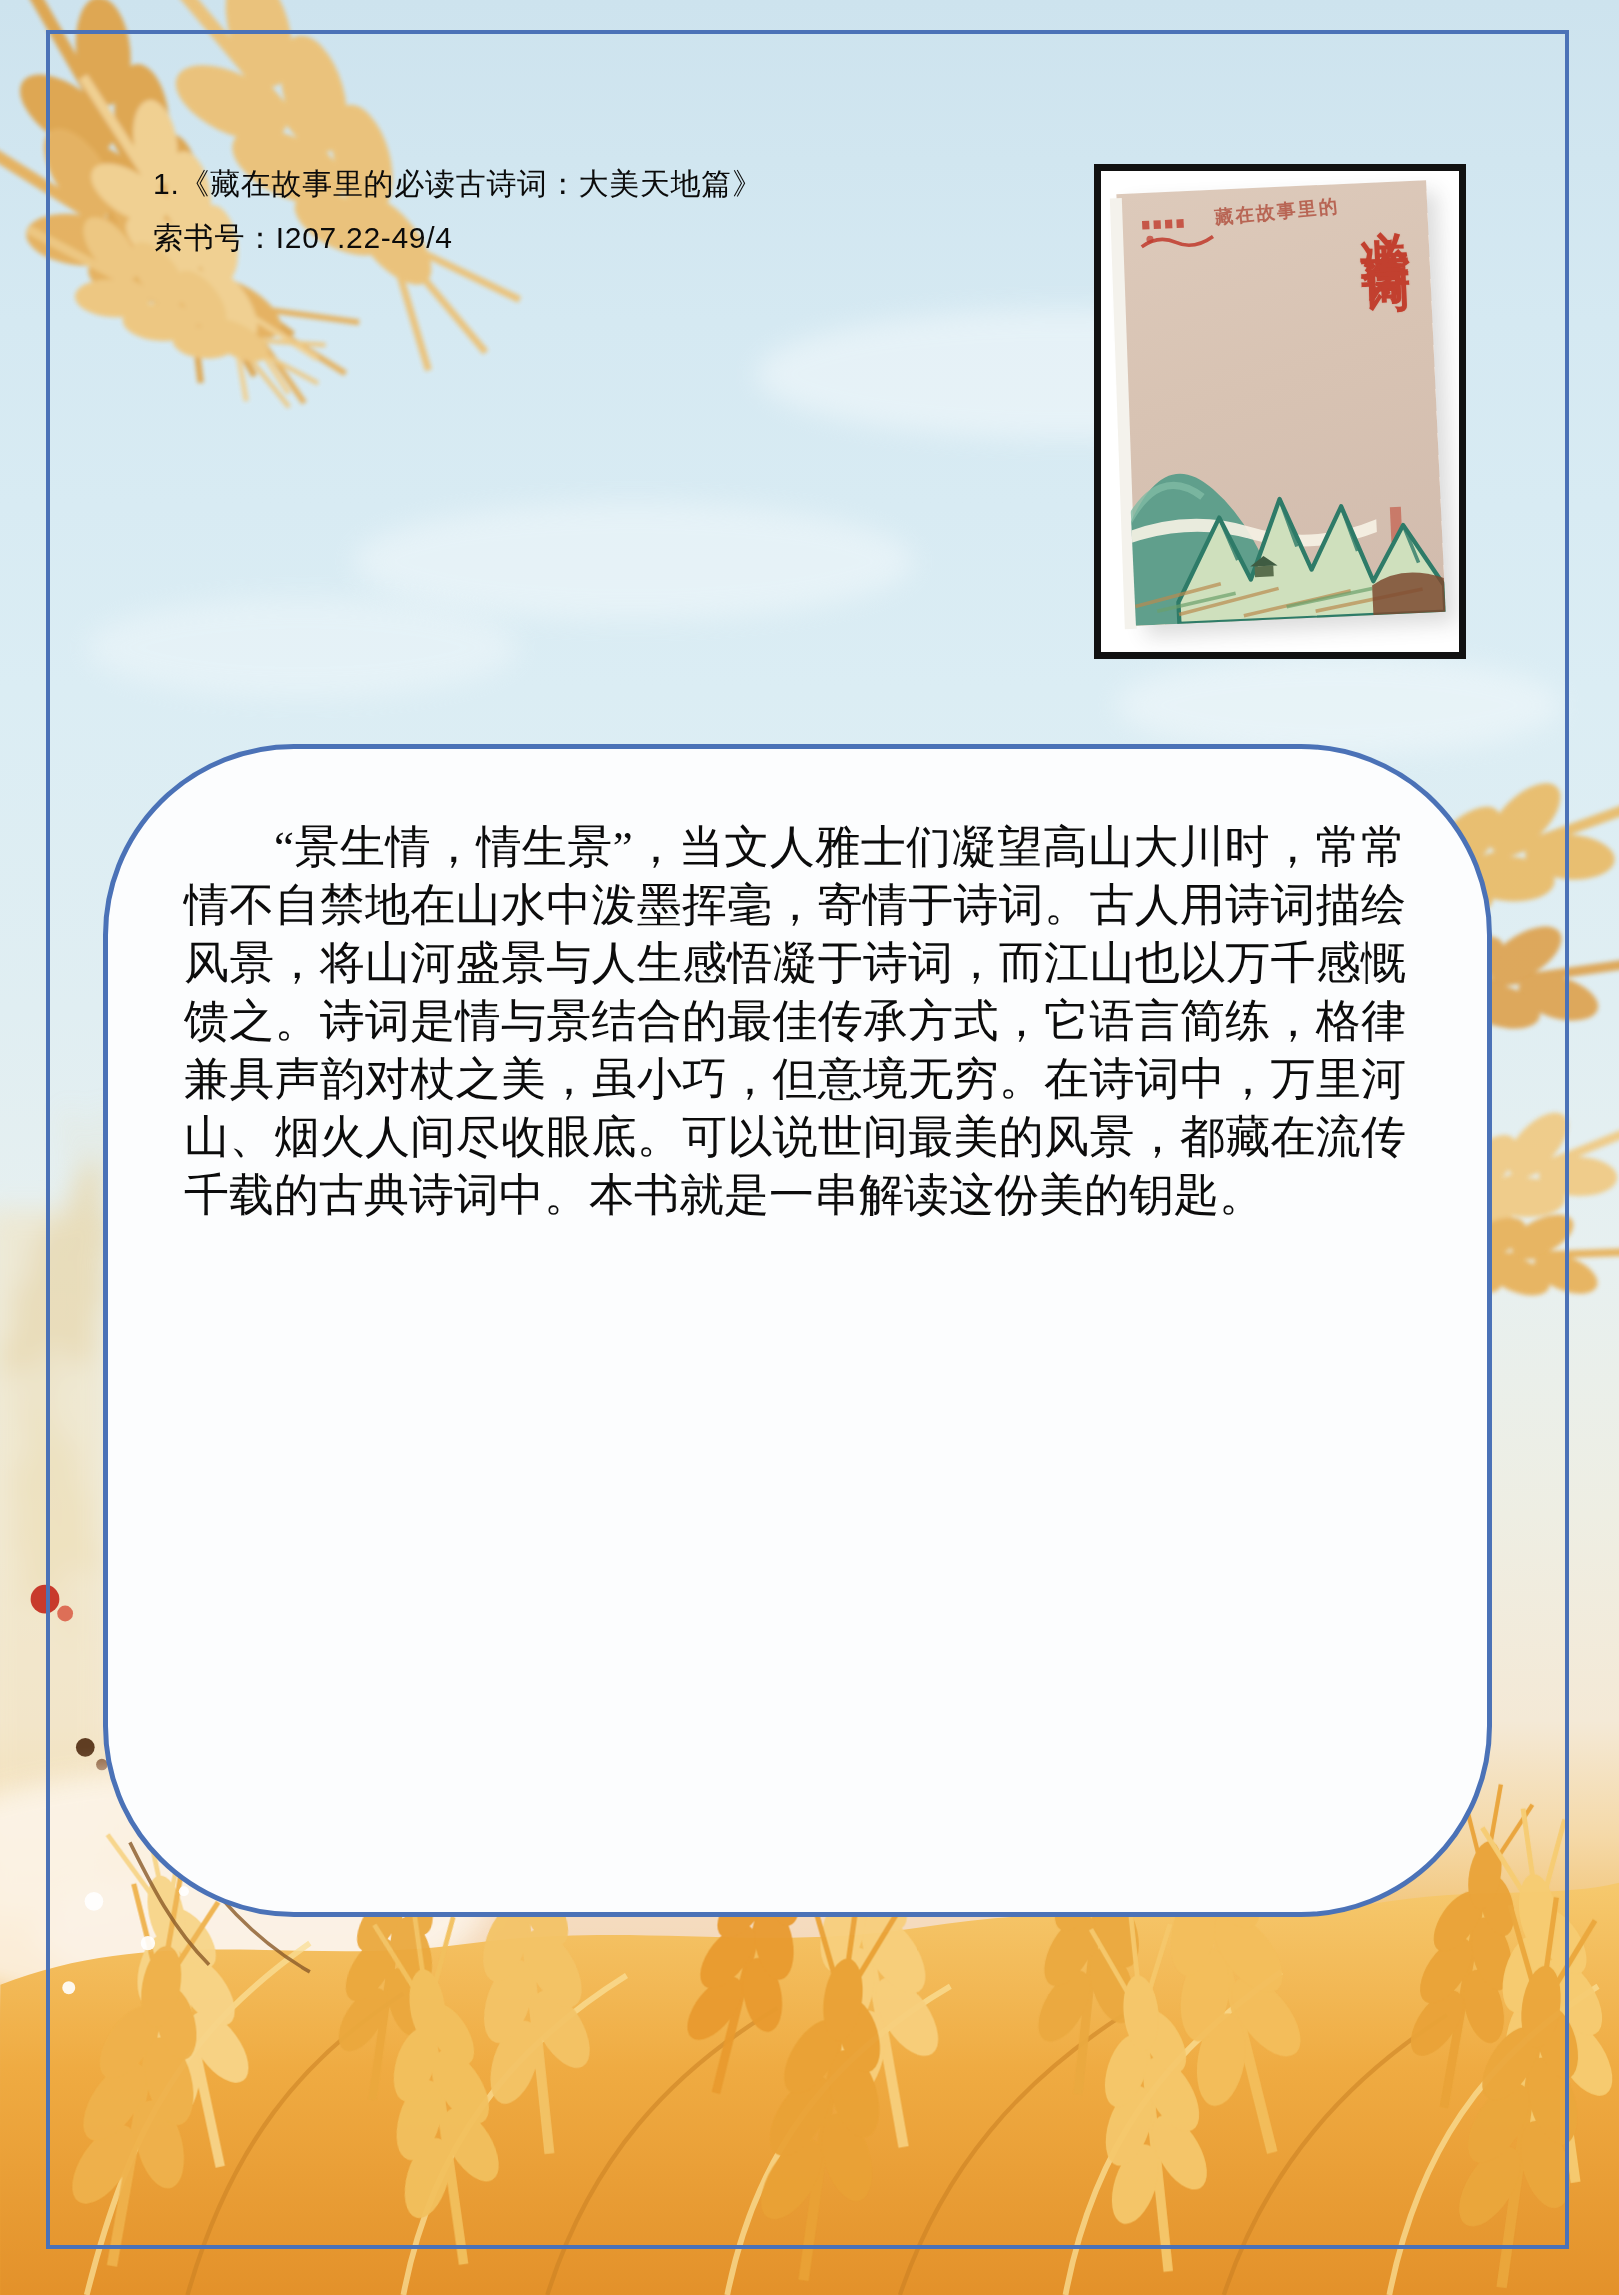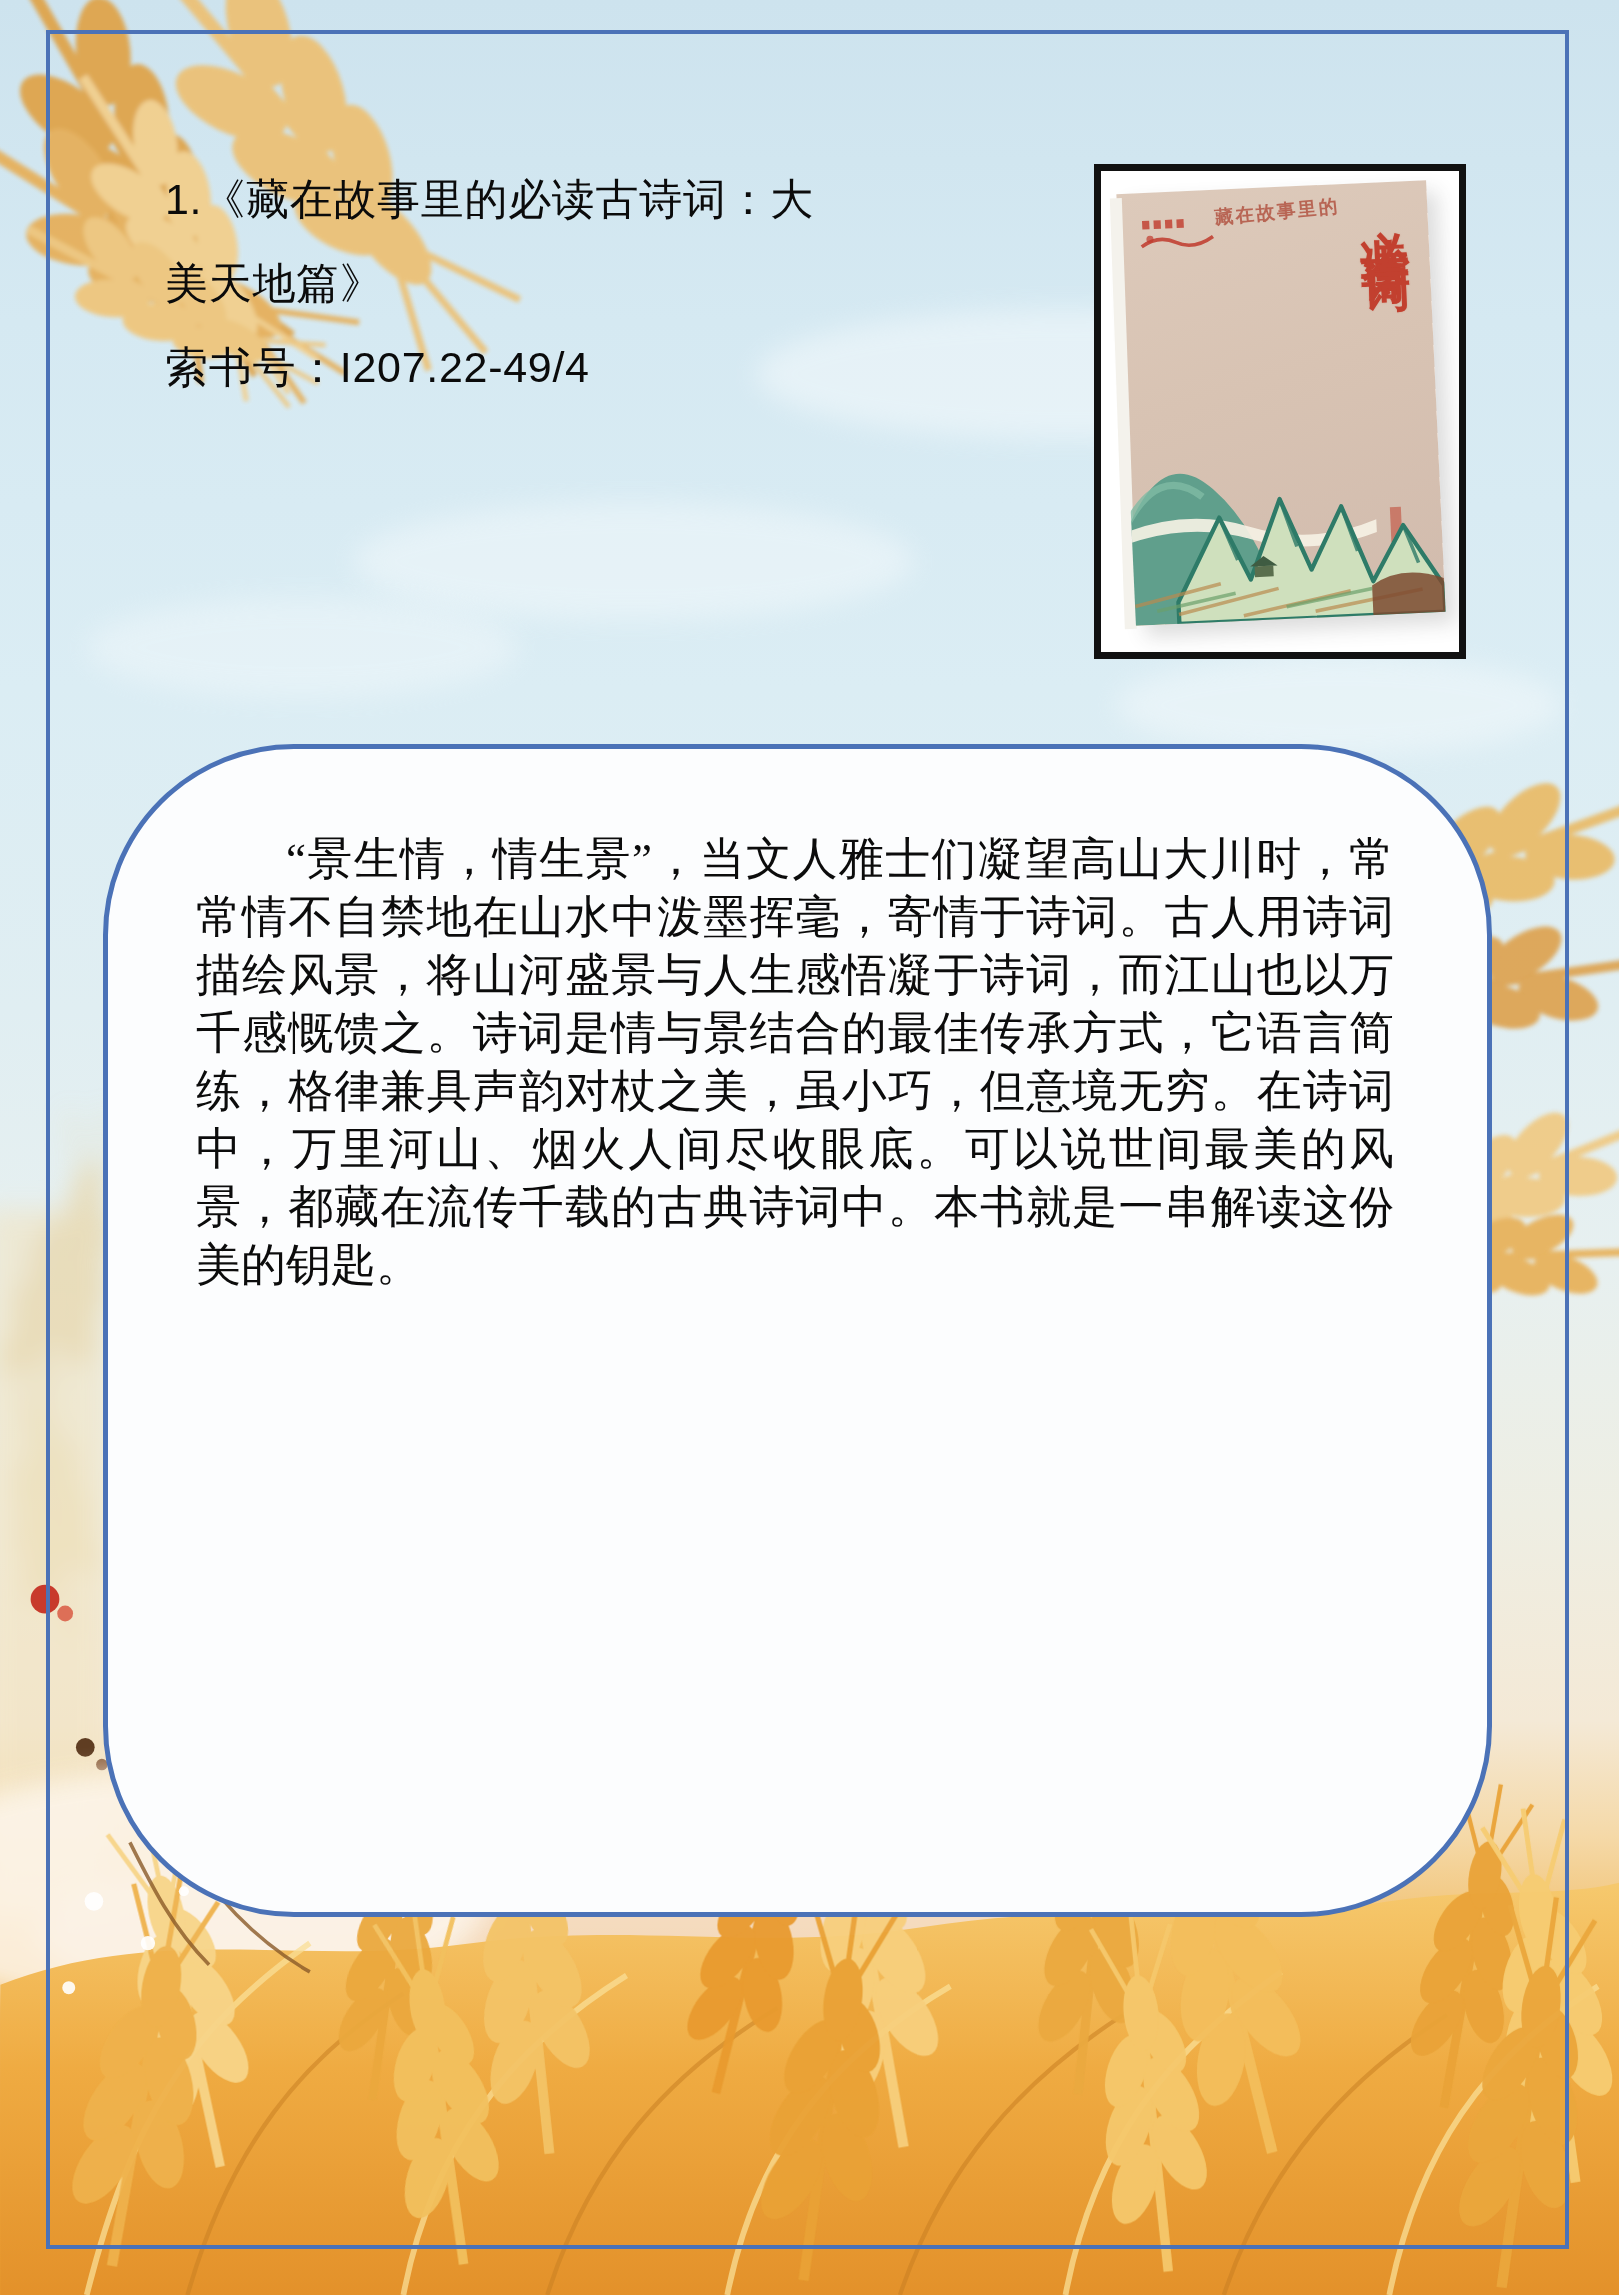--- a/index.html
+++ b/index.html
@@ -14,22 +14,22 @@
       #f0b85c 86%, #eda43c 93%, #e8992f 100%);
   }
   .bg{position:absolute;left:0;top:0;width:1620px;height:2295px;}
   .frame{
     position:absolute;inset:29.5px 51px 46px 46px;
     border:4.3px solid #4b72b7;
     pointer-events:none;
   }
   
   .book-info{
-    position:absolute;left:165px;top:157px;width:684px;
-    font-size:43px;line-height:84px;color:#0b0b0b;
+    position:absolute;left:153px;top:157px;width:684px;
+    font-size:30px;line-height:54px;color:#0b0b0b;
     letter-spacing:0.7px;
   }
   
   .photo{
     position:absolute;left:1094px;top:164px;width:372px;height:495px;
     margin:0;background:#111;box-sizing:border-box;
   }
   .photo-paper{
     position:absolute;inset:7.2px;background:#ffffff;overflow:hidden;
   }
@@ -65,21 +65,21 @@
   .cover-art{position:absolute;left:0;bottom:0;width:310px;height:205px;}
   
   .text-card{
     position:absolute;left:103px;top:744px;width:1389px;height:1173px;
     box-sizing:border-box;
     background:#fcfdfe;
     border:5px solid #4b72b7;border-radius:191px;
     padding:69px 81px 0 76px;
   }
   .text-card p{
-    margin:12px;text-indent:2em;
+    margin:0;text-indent:2em;
     font-size:45px;line-height:58px;color:#0c0c0c;
     font-family:"Liberation Serif","DejaVu Serif",serif;
     text-align:justify;
   }
 </style>
 </head>
 <body>
 
 <div class="page">
 

